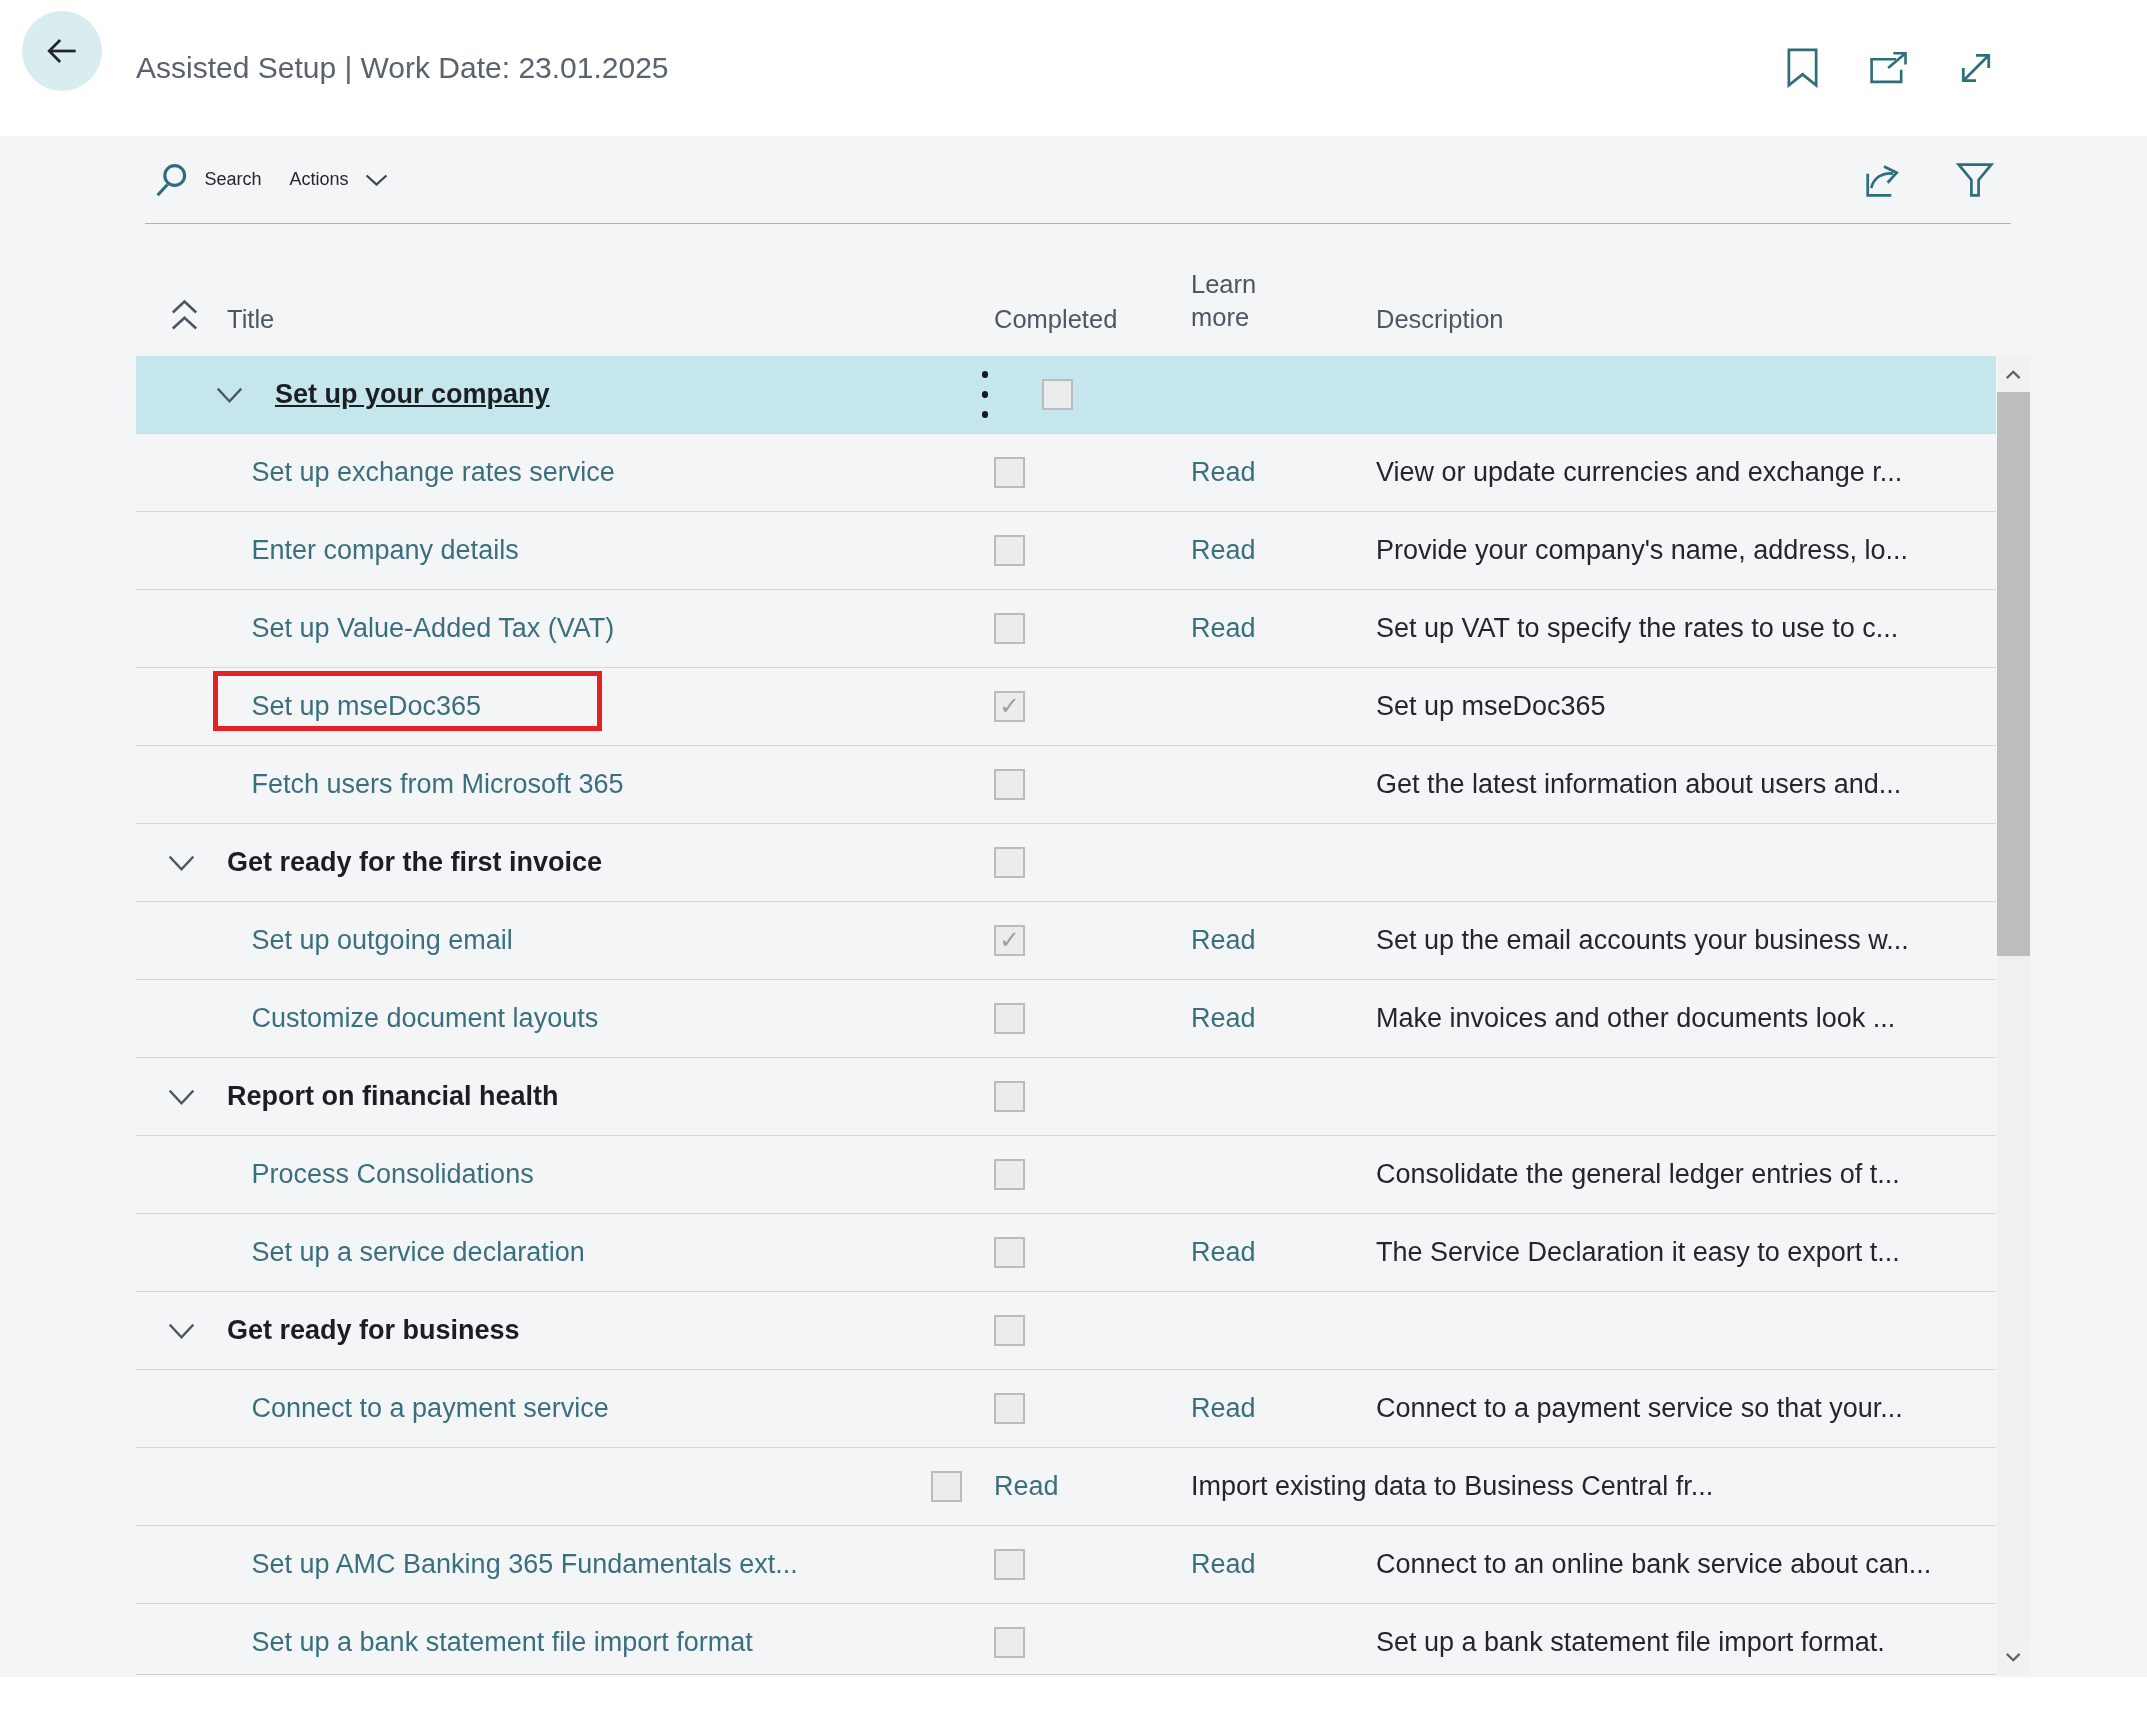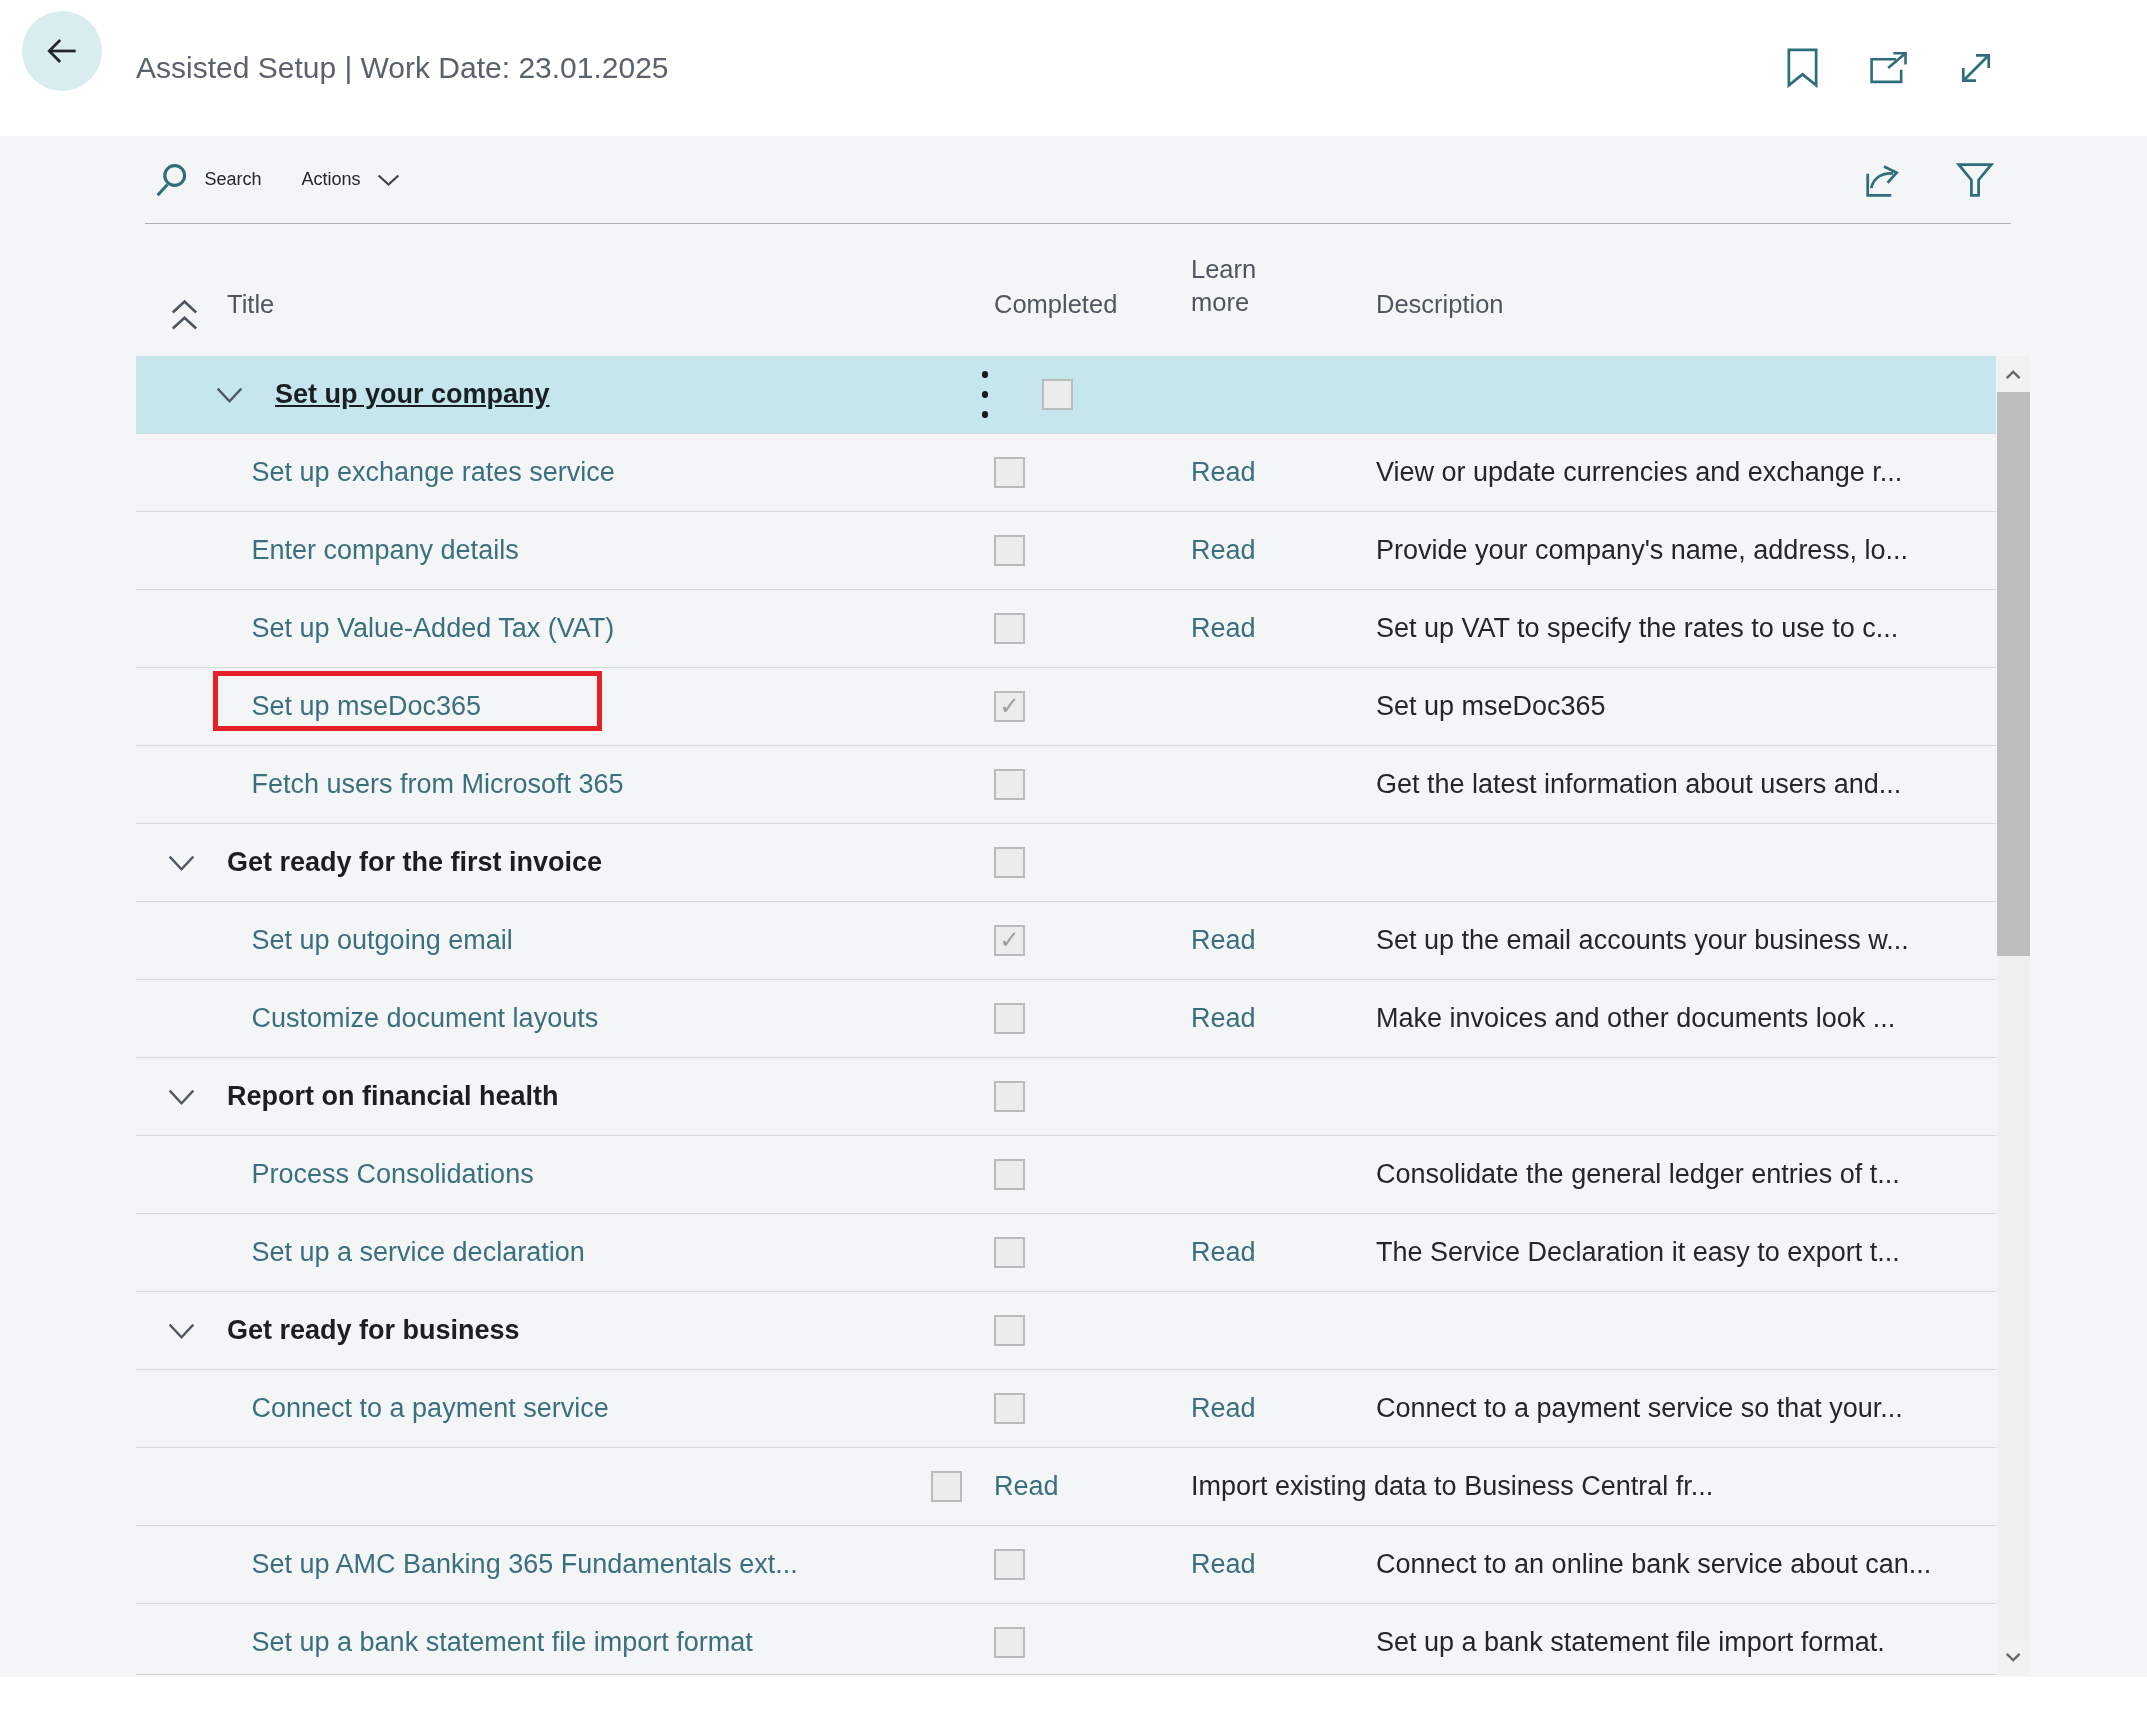--- a/index.html
+++ b/index.html
@@ -17,27 +17,27 @@
   .hicon { width:40px; height:40px; display:flex; align-items:center; justify-content:center; cursor:pointer; }
 
   
   .content { position:absolute; left:0; top:136px; width:2147px; height:1541px; background:#f4f5f6; }
 
   
   .toolbar { position:absolute; left:145px; top:0px; width:1866px; height:88px;
     border-bottom:1.8px solid #b2b2b2; display:flex; align-items:center; }
   .tb-item { display:flex; align-items:center; gap:14.5px; cursor:pointer; font-size:18px; color:#24282d; }
   .tb-search { margin-left:9px; }
-  .tb-actions { margin-left:40px; }
+  .tb-actions { margin-left:28px; }
   .toolbar-right { margin-left:auto; display:flex; align-items:center; gap:51px; padding-right:16.4px; }
 
   
   .tbl-grid { display:grid; grid-template-columns:91px 704px 63px 197px 185px 621px; }
   .table-header { position:absolute; left:136px; top:91px; width:1860px; height:129px; align-items:end; }
-  .th { font-size:25.5px; color:#4d5762; padding-bottom:37px; }
+  .th { font-size:25.5px; color:#4d5762; padding-bottom:22px; }
   .th-learn { width:100px; line-height:1.3; }
   .collapse-all { padding-bottom:22px; padding-left:33px; cursor:pointer; }
 
   .table-body { position:absolute; left:136px; top:220px; width:1860px; height:1319px;
     overflow:hidden; border-bottom:1.8px solid #cfcfcf; }
   .row { position:relative; height:78px; align-items:center; border-bottom:1.8px solid #d7d8d9; background:transparent; }
   .row.selected { background:#c5e6ec;padding-left:48px; }
   .chev-cell { display:flex; justify-content:center; align-items:center; }
   .row-title { font-size:27px; color:#3a6f7e; white-space:nowrap; overflow:hidden; cursor:pointer; }
   .row.group .row-title { color:#1b1f24; font-weight:bold; }

